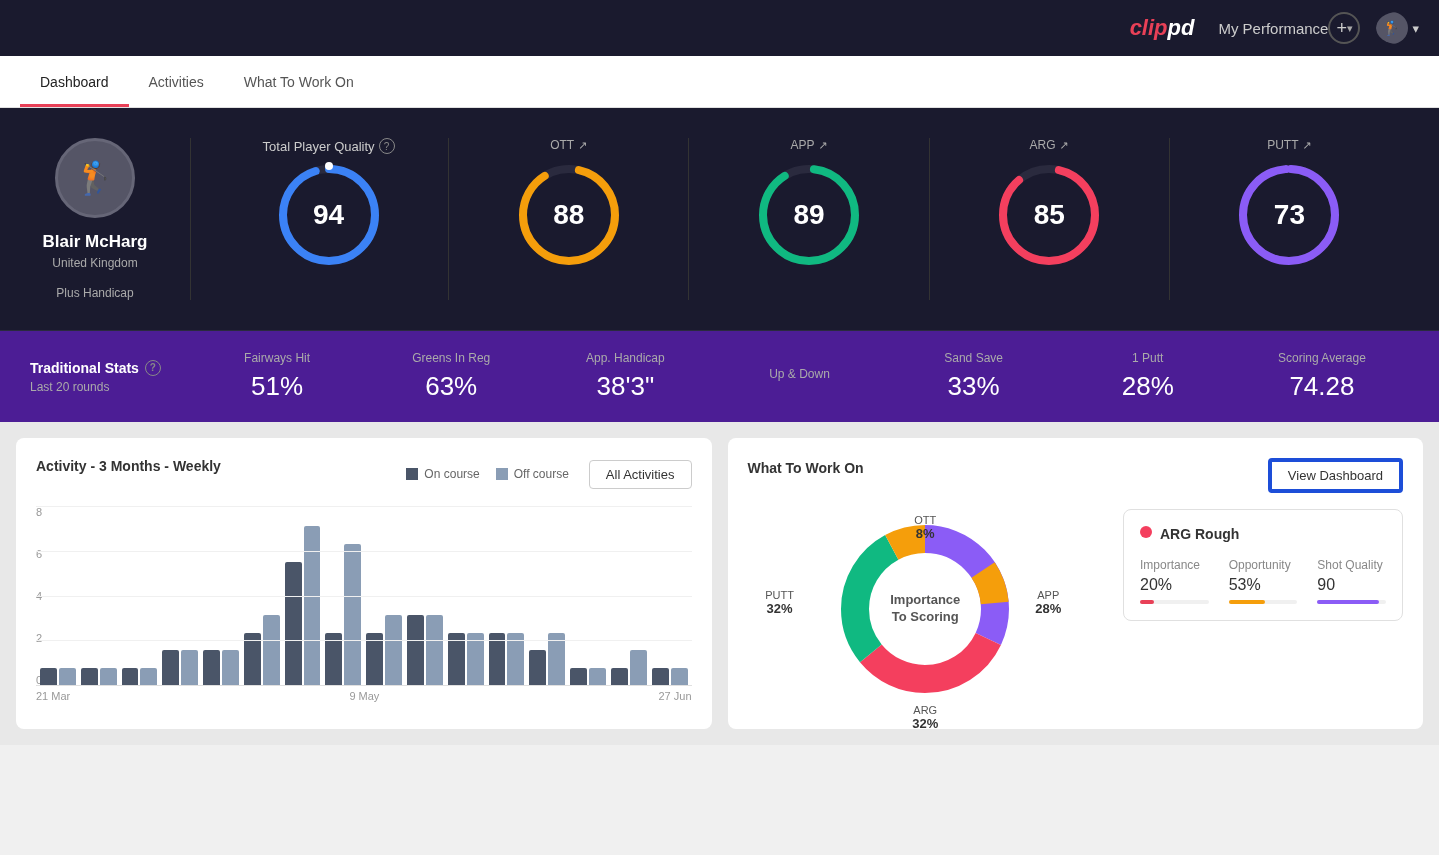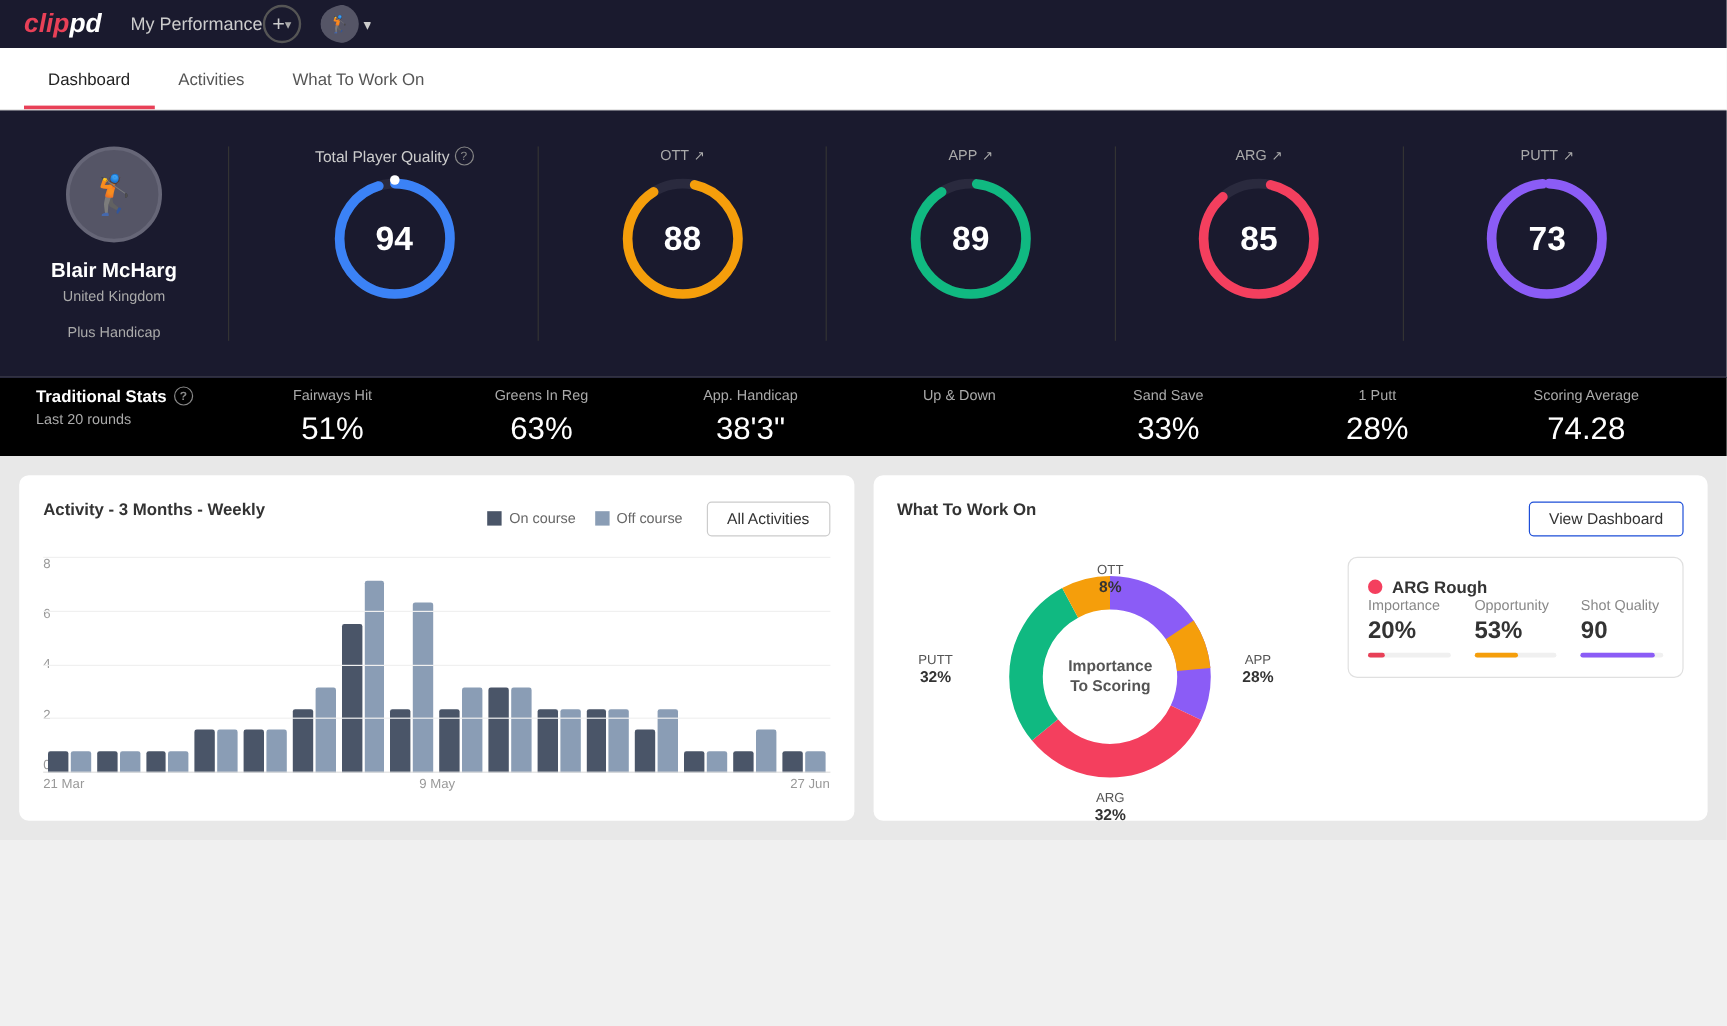--- a/index.html
+++ b/index.html
@@ -4,22 +4,22 @@
   <style>
     * { box-sizing: border-box; margin: 0; padding: 0; }
     body { font-family: -apple-system, BlinkMacSystemFont, 'Segoe UI', sans-serif; background: #f0f0f0; color: #fff; }
 
     
     .header {
       background: #1a1a2e;
       display: flex;
       align-items: center;
       padding: 0 20px;
-      height: 40px;
-      justify-content: flex-start;
+      height: 56px;
+      justify-content: flex-end;
     }
     .logo { color: #e84057; font-size: 22px; font-weight: bold; font-style: italic; }
     .logo span { color: #fff; }
     .header-title { color: #ccc; font-size: 15px; margin-left: 24px; flex: 1; }
     .header-right { display: flex; align-items: center; gap: 16px; }
     .add-btn { border: 2px solid #555; border-radius: 50%; width: 32px; height: 32px; display: flex; align-items: center; justify-content: center; cursor: pointer; color: #ccc; font-size: 18px; }
     .avatar-btn { border-radius: 50%; overflow: hidden; cursor: pointer; display: flex; align-items: center; gap: 4px; color: #ccc; font-size: 13px; }
     .avatar-circle { width: 32px; height: 32px; border-radius: 50%; background: #556; display: flex; align-items: center; justify-content: center; font-size: 14px; }
 
     
@@ -99,24 +99,24 @@
       position: absolute; top: 50%; left: 50%; transform: translate(-50%, -50%);
       font-size: 28px; font-weight: bold; color: #fff;
     }
     .circle-dot {
       position: absolute; width: 8px; height: 8px; border-radius: 50%; background: #fff;
       top: 2px; left: 50%; transform: translateX(-50%);
     }
 
     
     .trad-stats {
-      background: #000000;
-      padding: 7px 30px;
-      display: flex;
-      align-items: flex-start;
+      background: #4c1d95;
+      padding: 20px 30px;
+      display: flex;
+      align-items: center;
       gap: 0;
       border-top: 1px solid #2a2a3e;
     }
     .trad-label { min-width: 160px; }
     .trad-label-title { font-size: 14px; color: #fff; font-weight: 600; display: flex; align-items: center; gap: 6px; }
     .trad-label-sub { font-size: 12px; color: #aaa; margin-top: 4px; }
     .stat-item { flex: 1; text-align: center; }
     .stat-name { font-size: 12px; color: #aaa; margin-bottom: 6px; }
     .stat-value { font-size: 26px; font-weight: 300; color: #fff; }
 
@@ -151,39 +151,39 @@
     .chart-y-labels {
       position: absolute; left: 0; top: 0; height: 180px;
       display: flex; flex-direction: column; justify-content: space-between;
       font-size: 11px; color: #999;
     }
 
     
     .wtwo-panel { display: flex; gap: 20px; }
     .wtwo-detail { min-width: 280px; }
     .wtwo-header { display: flex; justify-content: space-between; align-items: center; margin-bottom: 16px; }
-    .view-dash-btn { border: 1px solid #1d4ed8; border-radius: 4px; padding: 6px 16px; font-size: 13px; cursor: pointer; color: #333; background: #fff; }
+    .view-dash-btn { border: 4px solid #1d4ed8; border-radius: 4px; padding: 6px 16px; font-size: 13px; cursor: pointer; color: #333; background: #fff; }
 
     .donut-wrapper { position: relative; width: 200px; height: 200px; margin: 0 auto; }
     .donut-center-text {
       position: absolute; top: 50%; left: 50%; transform: translate(-50%, -50%);
       text-align: center; font-size: 13px; color: #555; font-weight: 600; line-height: 1.3;
     }
 
     
     .detail-card {
       border: 1px solid #e0e0e0; border-radius: 8px; padding: 16px;
     }
-    .detail-card-header { display: flex; align-items: center; gap: 8px; }
+    .detail-card-header { display: flex; align-items: flex-start; gap: 8px; margin-bottom: 16px; }
     .detail-dot { width: 12px; height: 12px; border-radius: 50%; }
     .detail-title { font-size: 14px; font-weight: 600; color: #333; }
     .detail-metrics { display: flex; gap: 20px; }
     .detail-metric { flex: 1; }
     .detail-metric-label { font-size: 12px; color: #888; margin-bottom: 4px; }
-    .detail-metric-value { font-size: 20px; font-weight: bold; color: #333; }
+    .detail-metric-value { font-size: 16px; font-weight: normal; color: #333; }
     .detail-metric-bar { height: 4px; background: #f0f0f0; border-radius: 2px; margin-top: 6px; }
     .detail-metric-fill { height: 100%; border-radius: 2px; background: #e84057; }
   </style>
 </head>
 <body>
 
 <div class="header">
   <div style="display:flex; align-items:center;">
     <div class="logo">
       <span style="color:#e84057">clip</span><span>pd</span>

